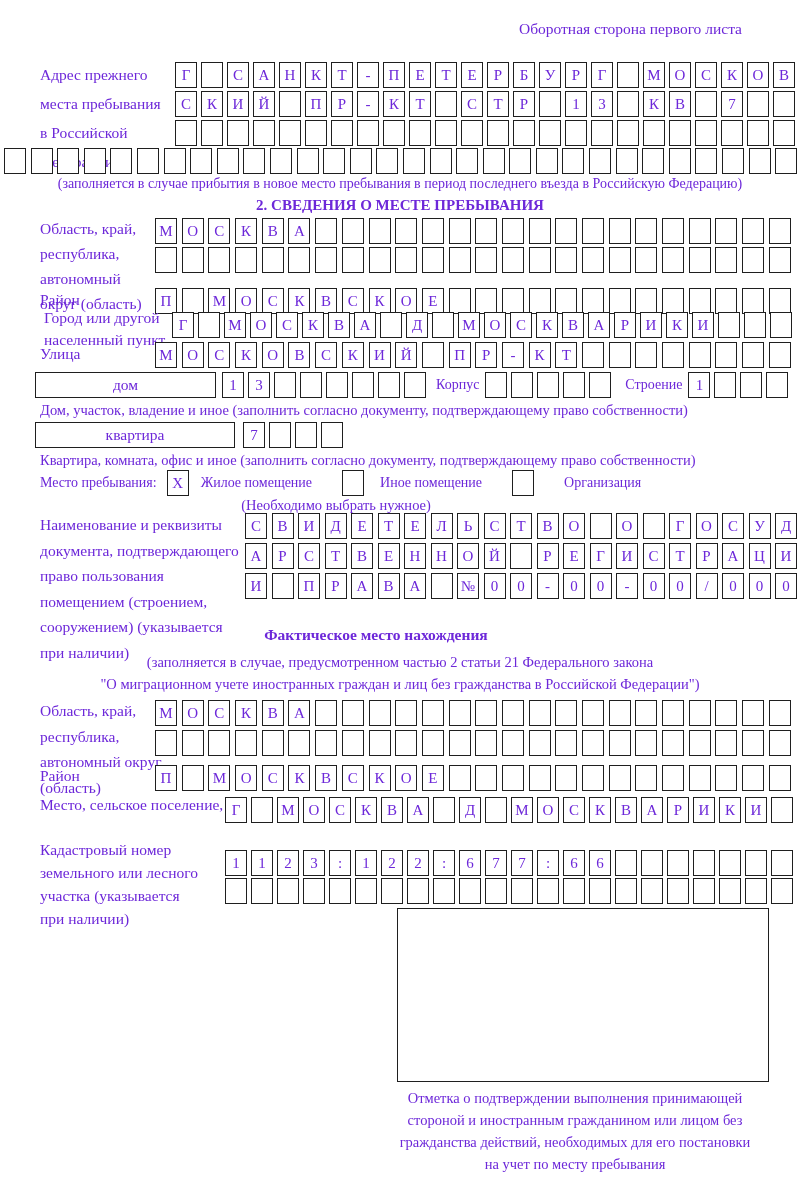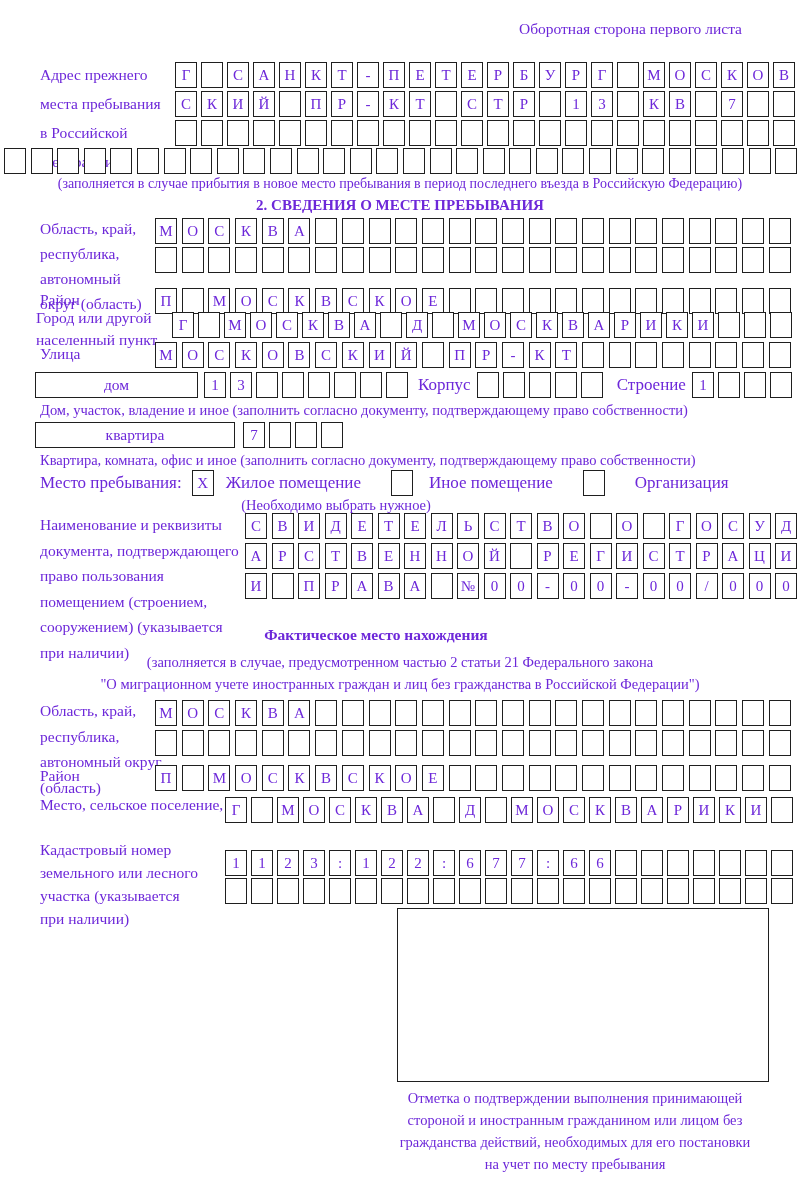--- a/index.html
+++ b/index.html
@@ -15,21 +15,21 @@
   .lbl{font-size:15.5px;}
   .lines-29 div{line-height:29px;}
   .lines-25 div{line-height:25px;}
   .lines-255 div{line-height:25.5px;}
   .lines-22 div{line-height:22px;}
   .lines-23 div{line-height:23px;}
   .center{text-align:center;}
   .note{font-size:14px;}
   .note2{font-size:14.5px;}
   .bold{font-weight:bold;}
-  .inline-lbl{font-size:17px;line-height:26px;}
+  .inline-lbl{font-size:14px;line-height:26px;}
   .bigbox{border:1.6px solid #1f1f1f;box-sizing:border-box;background:#fff;}
 </style>
 </head>
 <body>
 
 <div class="page">
 
   <div class="abs lbl" style="top:20px;right:58px;">Оборотная сторона первого листа</div>
 
   <div class="abs lbl lines-29" style="left:40px;top:60px;width:135px;">
@@ -232,21 +232,21 @@
       <span class="cell"></span>
       <span class="cell"></span>
       <span class="cell"></span>
       <span class="cell"></span>
       <span class="cell"></span>
       <span class="cell"></span>
       <span class="cell"></span>
       <span class="cell"></span>
     </div>
 
-  <div class="abs lbl lines-22" style="left:36px;top:307px;width:135px;">
+  <div class="abs lbl lines-22" style="left:44px;top:307px;width:135px;">
       <div>Город или другой</div>
       <div>населенный пункт</div>
     </div>
   <div class="abs row" style="left:172px;top:312px;">
       <span class="cell">Г</span>
       <span class="cell"></span>
       <span class="cell">М</span>
       <span class="cell">О</span>
       <span class="cell">С</span>
       <span class="cell">К</span>
@@ -292,21 +292,21 @@
       <span class="cell"></span>
       <span class="cell"></span>
       <span class="cell"></span>
       <span class="cell"></span>
       <span class="cell"></span>
       <span class="cell"></span>
       <span class="cell"></span>
     </div>
 
   <div class="abs" style="left:35px;top:372px;display:flex;align-items:center;">
-    <div class="widebox" style="width:163px;">дом</div>
+    <div class="widebox" style="width:181px;">дом</div>
     <div class="row" style="margin-left:6px;">
         <span class="cell">1</span>
         <span class="cell">3</span>
         <span class="cell"></span>
         <span class="cell"></span>
         <span class="cell"></span>
         <span class="cell"></span>
         <span class="cell"></span>
         <span class="cell"></span>
       </div>

